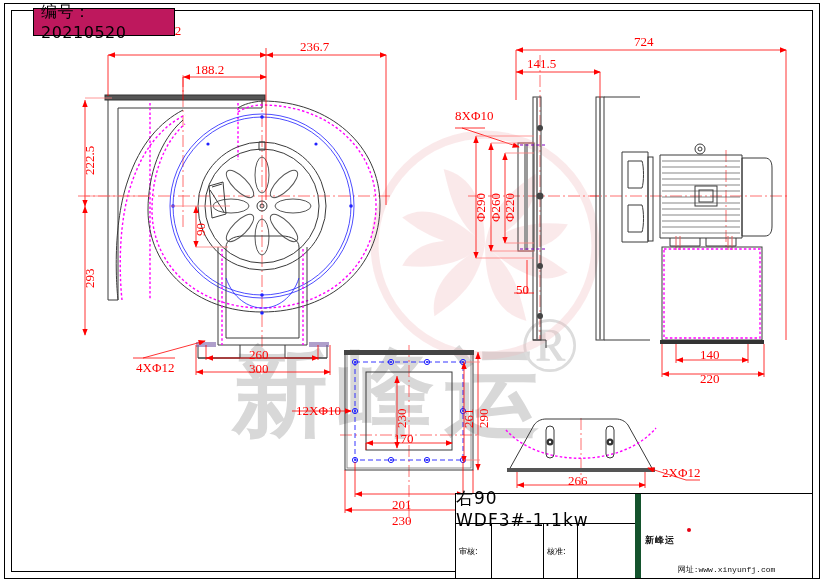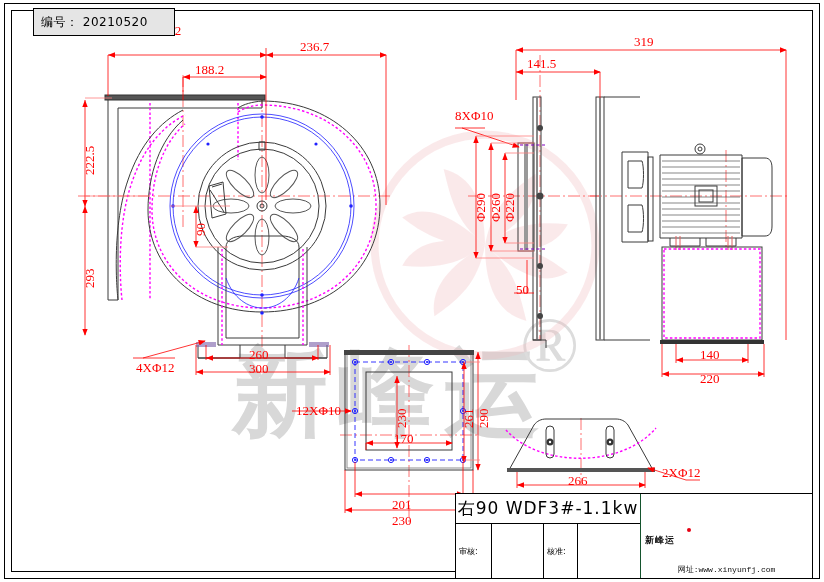--- a/index.html
+++ b/index.html
@@ -15,26 +15,26 @@
   #wm-reg{left:520px;top:300px;font-size:78px;color:#dcdcdc;font-family:"Liberation Serif",serif;}
 
   
   #draw{position:absolute;left:0;top:0;width:824px;height:582px;}
 
   
   .dim{position:absolute;color:#ff0000;font-family:"Liberation Serif",serif;font-size:13px;white-space:nowrap;}
   .dim.v{transform-origin:0 0;}
 
   
-  #numbox{position:absolute;left:33px;top:8px;width:142px;height:28px;border:1px solid #000;box-sizing:border-box;background:#e5e5e5;
-          display:flex;align-items:center;padding-left:7px;font-size:12px;font-family:"DejaVu Sans",sans-serif;letter-spacing:.5px;color:#000;}
+  #numbox{position:absolute;left:33px;top:8px;width:142px;height:28px;border:1px solid #000;box-sizing:border-box;background:#be185d;
+          display:flex;align-items:center;padding-left:7px;font-size:16px;font-family:"DejaVu Sans",sans-serif;letter-spacing:.5px;color:#000;}
 
   
   #titleblock{position:absolute;left:455px;top:493px;width:358px;height:86px;border:1px solid #000;box-sizing:border-box;background:#fff;display:flex;}
-  #tb-left{width:185px;border-right:1px solid #14532d;box-sizing:border-box;display:flex;flex-direction:column;}
+  #tb-left{width:185px;border-right:6px solid #14532d;box-sizing:border-box;display:flex;flex-direction:column;}
   #tb-model{height:29px;border-bottom:1px solid #000;display:flex;align-items:center;justify-content:center;
             font-size:17px;font-family:"DejaVu Sans",sans-serif;letter-spacing:1px;color:#000;}
   .tb-row{display:flex;flex:1;border-bottom:1px solid #000;}
   .tb-row:last-child{border-bottom:none;}
   .tb-cell{border-right:1px solid #000;box-sizing:border-box;display:flex;align-items:center;font-size:8px;
            font-family:"DejaVu Sans",sans-serif;color:#000;padding-left:3px;}
   .tb-cell:last-child{border-right:none;}
   .c-lab{width:36px;}
   .c-val{width:52px;}
   .c-lab2{width:34px;}
@@ -411,21 +411,21 @@
   <div class="dim" style="left:136px;top:360px;">4XΦ12</div>
   <div class="dim" style="left:249px;top:347px;">260</div>
   <div class="dim" style="left:249px;top:361px;">300</div>
 
   <div class="dim" style="left:455px;top:108px;">8XΦ10</div>
   <div class="dim v" style="left:473px;top:222px;transform:rotate(-90deg);">Φ290</div>
   <div class="dim v" style="left:488px;top:222px;transform:rotate(-90deg);">Φ260</div>
   <div class="dim v" style="left:502px;top:222px;transform:rotate(-90deg);">Φ220</div>
   <div class="dim" style="left:516px;top:282px;">50</div>
 
-  <div class="dim" style="left:634px;top:34px;">319</div>
+  <div class="dim" style="left:634px;top:34px;">724</div>
   <div class="dim" style="left:527px;top:56px;">141.5</div>
   <div class="dim" style="left:700px;top:347px;">140</div>
   <div class="dim" style="left:700px;top:371px;">220</div>
 
   <div class="dim" style="left:296px;top:403px;">12XΦ10</div>
   <div class="dim v" style="left:394px;top:428px;transform:rotate(-90deg);">230</div>
   <div class="dim" style="left:394px;top:431px;">170</div>
   <div class="dim v" style="left:461px;top:428px;transform:rotate(-90deg);">261</div>
   <div class="dim v" style="left:476px;top:428px;transform:rotate(-90deg);">290</div>
   <div class="dim" style="left:392px;top:497px;">201</div>

